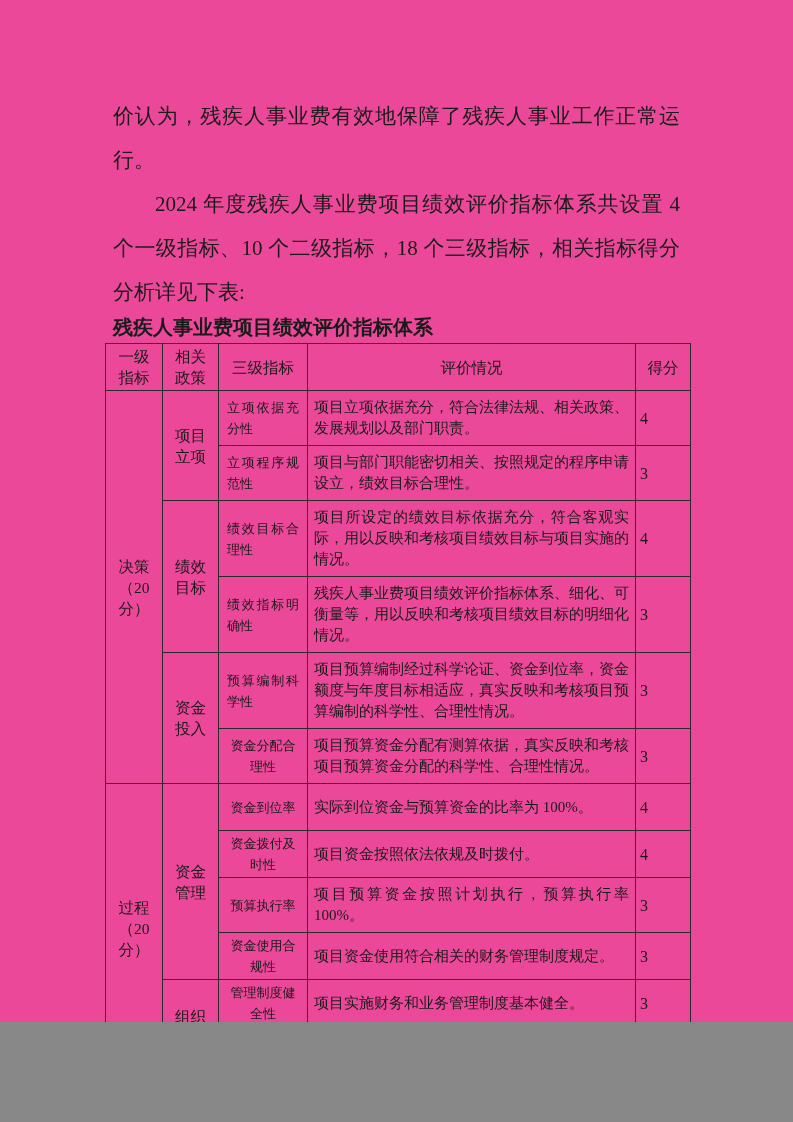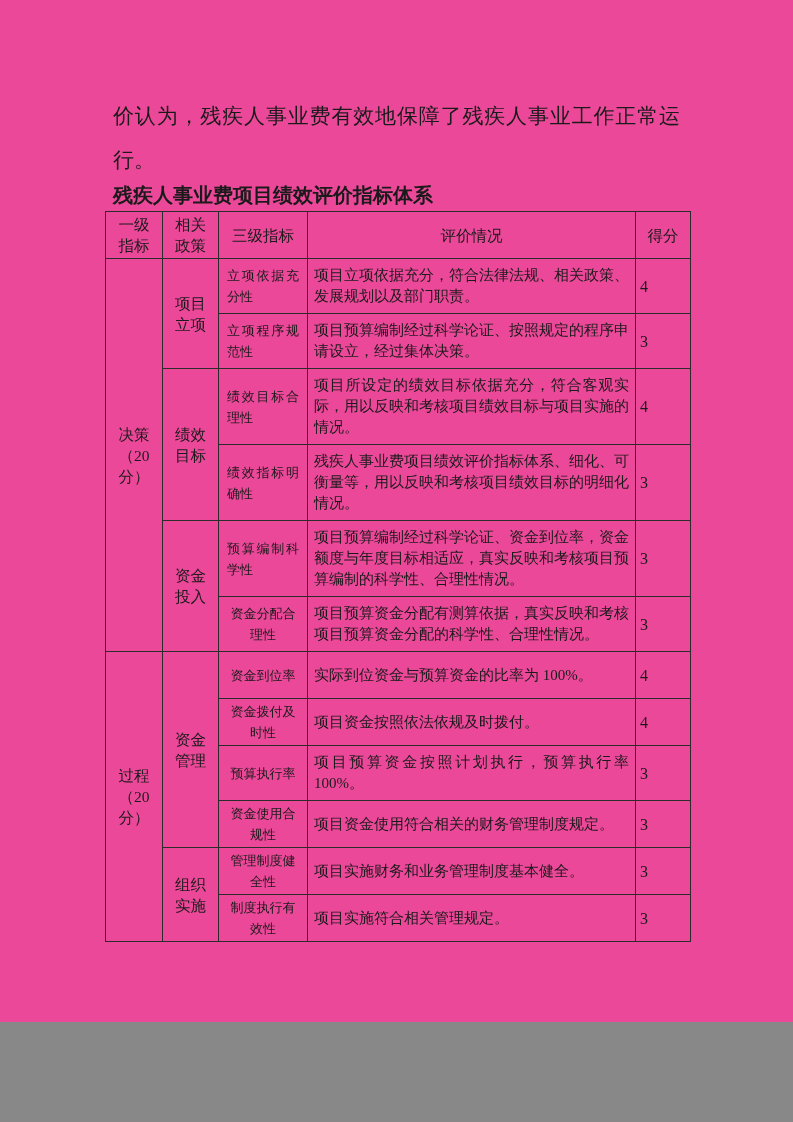--- a/index.html
+++ b/index.html
@@ -78,20 +78,21 @@
   tr.r11 { height: 45px; }
   tr.r12 { height: 40px; }
 </style>
 </head>
 <body>
 
 <div class="page">
 
   <div class="textcol">
     <p class="body-par">价认为，残疾人事业费有效地保障了残疾人事业工作正常运行。</p>
+    <p class="body-par indent2">2024 年度残疾人事业费项目绩效评价指标体系共设置 4 个一级指标、10 个二级指标，18 个三级指标，相关指标得分分析详见下表:</p>
   </div>
 
   <div class="table-title">残疾人事业费项目绩效评价指标体系</div>
 
   <table class="indicator-table">
     <colgroup>
       <col style="width:57px">
       <col style="width:56px">
       <col style="width:89px">
       <col style="width:328px">
@@ -107,21 +108,21 @@
       </tr>
       <tr class="r1">
         <td class="lvl1" rowspan="6">决策（20分）</td>
         <td class="lvl2" rowspan="2">项目立项</td>
         <td class="ind jst">立项依据充分性</td>
         <td class="eval">项目立项依据充分，符合法律法规、相关政策、发展规划以及部门职责。</td>
         <td class="score">4</td>
       </tr>
       <tr class="r2">
         <td class="ind jst">立项程序规范性</td>
-        <td class="eval">项目预算编制经过科学论证、按照规定的程序申请设立，经过集体决策。</td>
+        <td class="eval">项目与部门职能密切相关、按照规定的程序申请设立，绩效目标合理性。</td>
         <td class="score">3</td>
       </tr>
       <tr class="r3">
         <td class="lvl2" rowspan="2">绩效目标</td>
         <td class="ind jst">绩效目标合理性</td>
         <td class="eval">项目所设定的绩效目标依据充分，符合客观实际，用以反映和考核项目绩效目标与项目实施的情况。</td>
         <td class="score">4</td>
       </tr>
       <tr class="r4">
         <td class="ind jst">绩效指标明确性</td>

